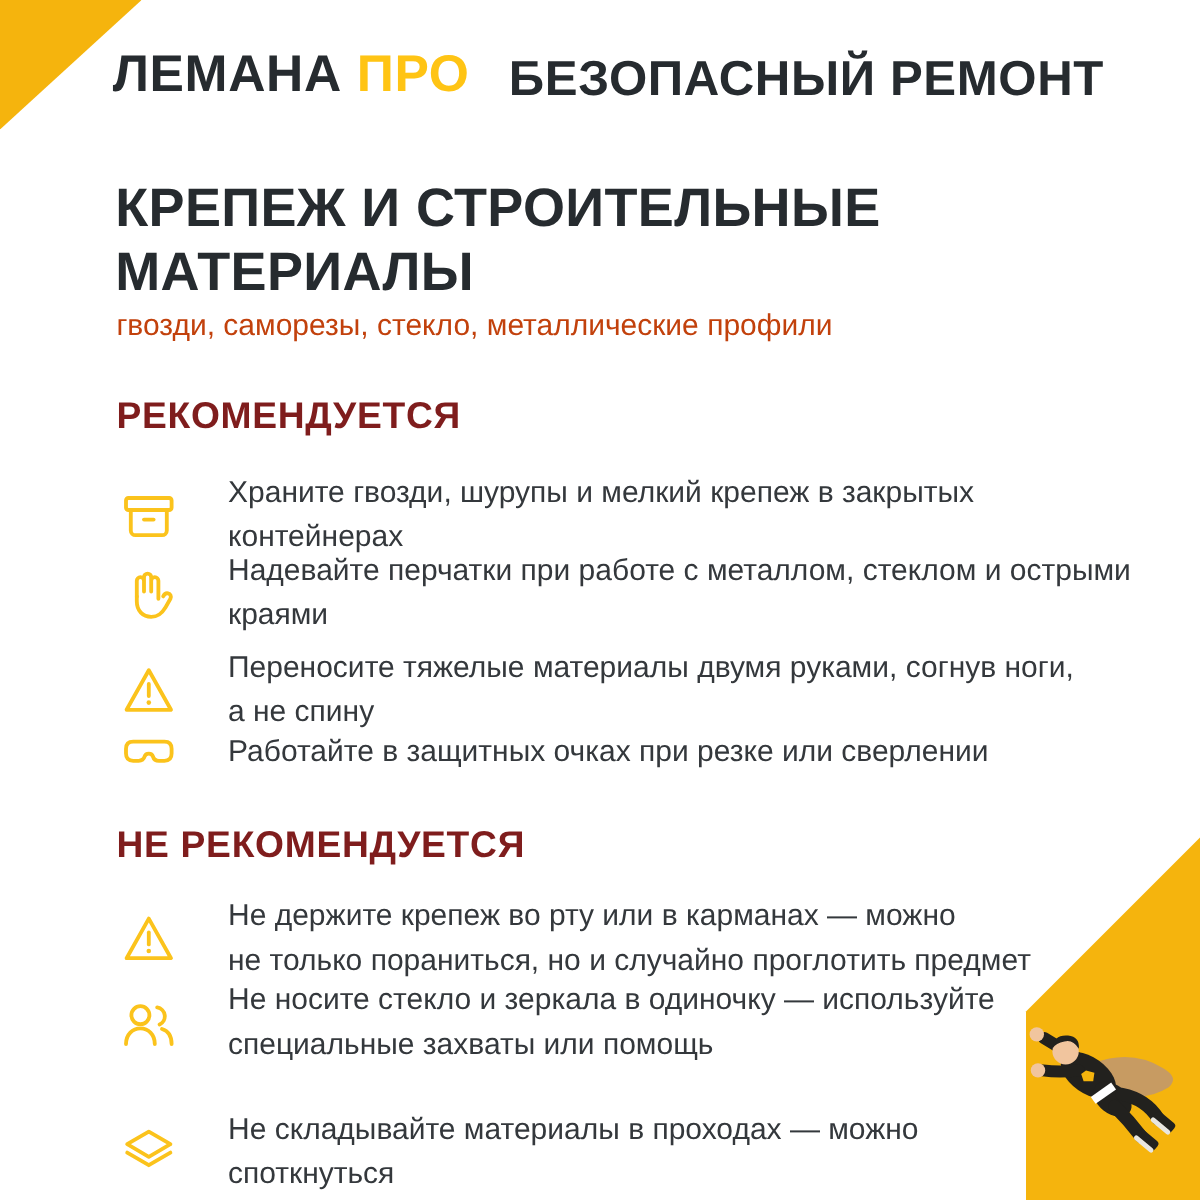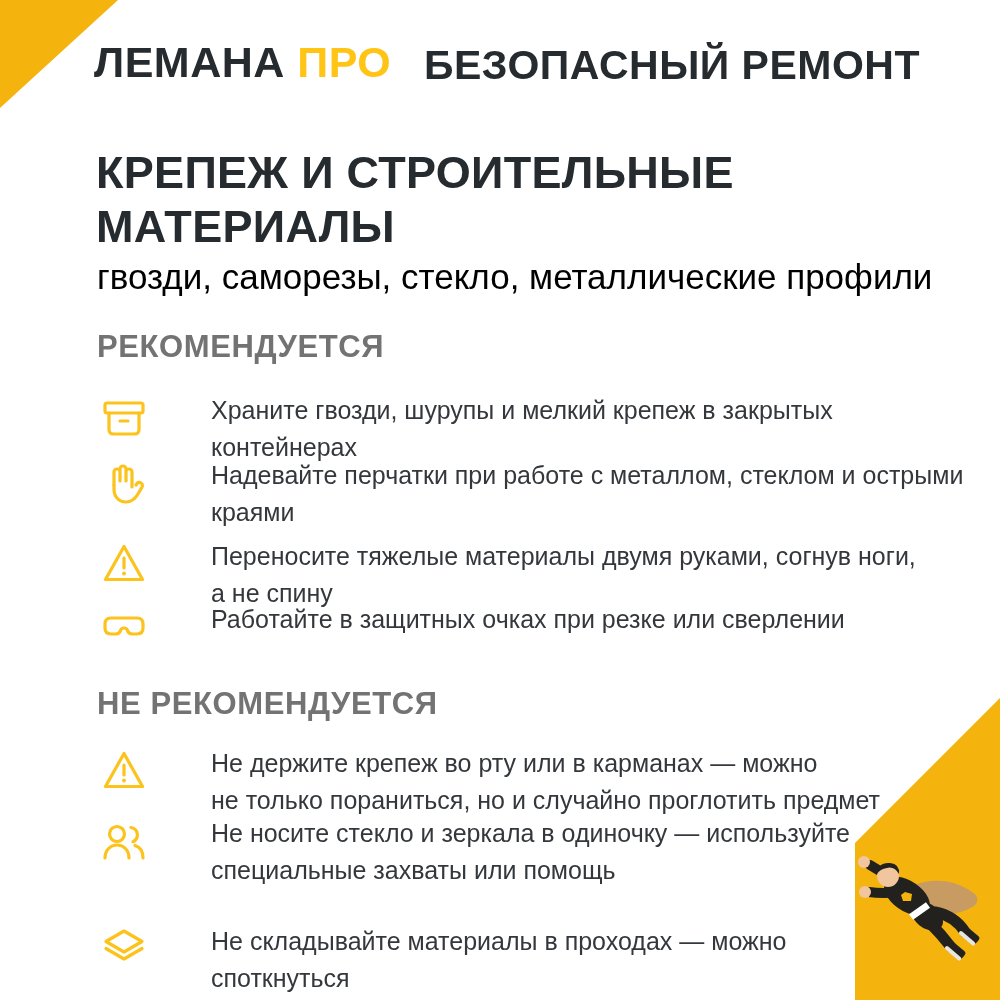--- a/index.html
+++ b/index.html
@@ -38,33 +38,33 @@
     font-size: 41px; font-weight: 800; letter-spacing: 0.5px;
     color: #262b2f; white-space: nowrap;
   }
   .main-title {
     position: absolute; left: 96px; top: 146px;
     font-size: 45px; font-weight: 800; line-height: 54px;
     letter-spacing: 0.3px; color: #262b2f;
   }
   .subtitle {
     position: absolute; left: 97px; top: 257px;
-    font-size: 35px; font-weight: 400; color: #000000;
+    font-size: 25px; font-weight: 400; color: #c2410c;
     white-space: nowrap;
   }
   .section-heading {
     position: absolute; left: 97px;
     font-size: 31px; font-weight: 800; letter-spacing: 0.6px;
-    color: #737373; white-space: nowrap;
+    color: #7f1d1d; white-space: nowrap;
   }
   .heading-rec { top: 329px; }
   .heading-nr  { top: 686px; }
   .item {
     position: absolute; left: 100px;
-    display: flex; align-items: flex-start; gap: 21px;
+    display: flex; align-items: center;
   }
   .item .icon { width: 48px; height: 48px; flex: 0 0 48px; margin-top: 2px; }
   .item .icon svg {
     width: 48px; height: 48px;
     stroke: #fbc31c; stroke-width: 3.2; fill: none;
     stroke-linecap: round; stroke-linejoin: round;
   }
   .item .icon svg .fill { fill: #fbc31c; stroke: none; }
   .item .text {
     margin-left: 42px;

